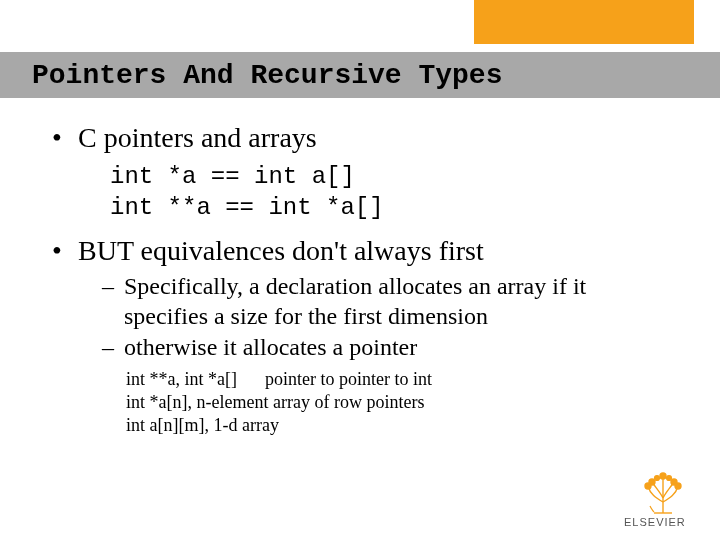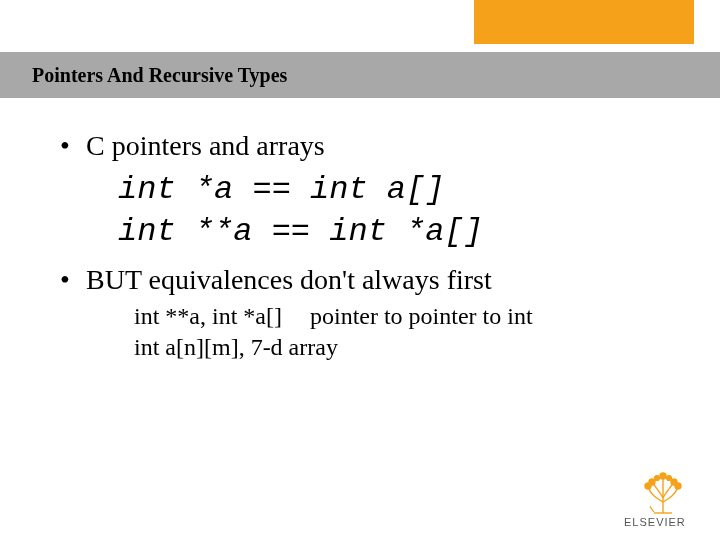--- a/index.html
+++ b/index.html
@@ -33,79 +33,78 @@
     width: 100%;
     height: 46px;
     background: #a8a8a8;
     display: flex;
     align-items: center;
     padding-left: 32px;
     box-sizing: border-box;
   }
   .title-bar h1 {
     margin: 0;
-    font-family: Liberation Serif, serif;
+    font-family: Liberation Mono, monospace;
     font-weight: 900;
-    font-size: 20px;
+    font-size: 28px;
     color: #000;
     letter-spacing: 0px;
   }
   .body {
     position: absolute;
     top: 112px;
     left: 44px;
     right: 44px;
   }
   ul.lvl1 {
     list-style: none;
-    margin: 16px;
+    margin: 8px;
     padding: 0;
   }
   ul.lvl1 > li {
     position: relative;
     padding-left: 26px;
     font-size: 28px;
     line-height: 1.25;
     margin-bottom: 6px;
   }
   ul.lvl1 > li::before {
     content: "•";
     position: absolute;
     left: 0;
     top: 0;
     font-size: 28px;
   }
   .code-block {
     font-family: "Courier New", Courier, monospace;
-    font-size: 32px;
+    font-size: 24px;
     line-height: 1.3;
     margin: 6px 0 10px 58px;
     white-space: pre;
-    font-style: italic;
   }
   ul.lvl2 {
     list-style: none;
     margin: 4px 0 6px 0;
     padding: 0 0 0 24px;
   }
   ul.lvl2 > li {
     position: relative;
     padding-left: 22px;
     font-size: 24px;
     line-height: 1.22;
     margin-bottom: 2px;
   }
   ul.lvl2 > li::before {
     content: "–";
     position: absolute;
     left: 0;
     top: 0;
   }
   .examples {
-    font-size: 24px;
+    font-size: 18px;
     line-height: 1.28;
     margin: 4px 0 0 48px;
   }
   .examples .gap {
     display: inline-block;
     width: 28px;
   }
   .logo {
     position: absolute;
     right: 18px;
@@ -141,26 +140,35 @@
       <li>
         <span>C pointers and arrays</span>
       </li>
 
       <div class="code-block"><span>int *a == int a[]</span>
 <span>int **a == int *a[]</span></div>
 
       <li>
         <span>BUT equivalences don't always first</span>
 
+        <ul class="lvl2">
+          <li>
+            <span>Specifically, a declaration allocates an array if it specifies a size for the first dimension</span>
+          </li>
+          <li>
+            <span>otherwise it allocates a pointer</span>
+          </li>
+        </ul>
 
         <div class="examples">
           <div>
             <span>int **a, int *a[]</span><span class="gap"></span><span>pointer to pointer to int</span>
           </div>
-          <div>int a[n][m], 7-d array</div>
+          <div>int *a[n], n-element array of row pointers</div>
+          <div>int a[n][m], 1-d array</div>
         </div>
       </li>
 
     </ul>
   </div>
 
   <div class="logo">
     <svg class="tree" width="54" height="46" viewBox="0 0 54 46">
       <g fill="none" stroke="#f6a11a" stroke-width="1.4">
         <path d="M27 45 L27 28"></path>

